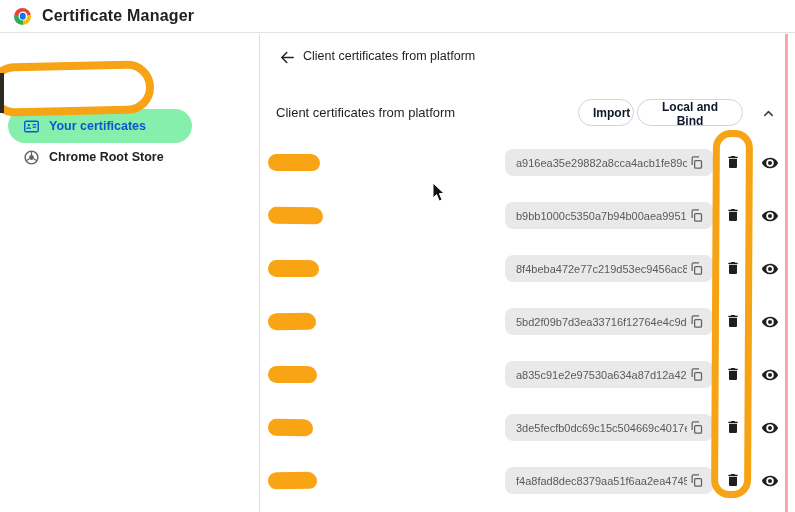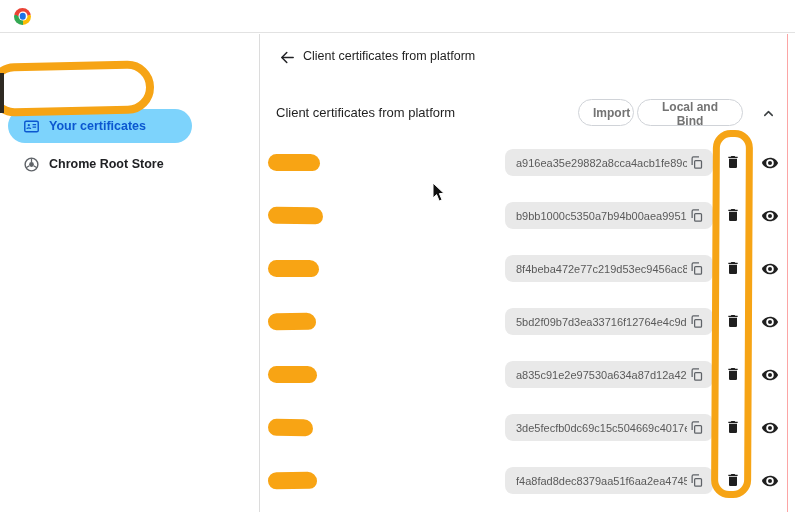--- a/index.html
+++ b/index.html
@@ -41,47 +41,47 @@
     border-right:1px solid #dcdcdc; background:#fff;
   }
   .side-item{
     position:absolute; left:0; display:flex; align-items:center; gap:9px;
     padding-left:22px; height:32px; width:100%;
     font-size:12.5px; font-weight:700; color:#202124; cursor:pointer;
     background:transparent; border:none; text-align:left;
   }
   .side-item .s-icon{ width:18px; height:18px; display:flex; align-items:center; justify-content:center; flex:0 0 auto;}
   .side-item.item-1{ top:37px; }
-  .side-item.item-3{ top:114px; }
+  .side-item.item-3{ top:107px; }
   .side-item.selected{
     top:75px; left:8px; width:184px; height:34px;
-    background:#7dd3fc; border-radius:17px; padding-left:14px;
+    background:#86efac; border-radius:17px; padding-left:14px;
     color:#0b57d0;
   }
 
   
   .main{
     position:absolute; left:261px; top:34px; width:527px; height:478px;
-    background:#fff; border-right:1px solid #fca5a5;
+    background:#fff; border-right:3px solid #fca5a5;
   }
   .subpage-bar{
     position:absolute; left:0; top:11px; height:24px; width:100%;
     display:flex; align-items:center;
   }
   .back-btn{
     position:absolute; left:14px; top:0; width:24px; height:24px;
     background:none; border:none; display:flex; align-items:center; justify-content:center; cursor:pointer;
   }
   .subpage-title{ position:absolute; left:42px; top:4px; font-size:12.5px; color:#1f1f1f; }
 
   .section-head{ position:absolute; left:0; top:65px; width:100%; height:27px; }
   .section-title{ position:absolute; left:15px; top:6px; font-size:13px; color:#1f1f1f; }
   .pill-btn{
     position:absolute; top:0; height:27px; border:1px solid #d0d3d8; border-radius:14px;
-    background:#fff; color:#737373; font-family:"Liberation Sans",sans-serif;
+    background:#fff; color:#0f172a; font-family:"Liberation Sans",sans-serif;
     font-size:12px; font-weight:700; cursor:pointer; padding:0 14px;
   }
   .btn-import{ left:317px; width:56px; }
   .btn-import-bind{ left:376px; width:106px; }
   .collapse-btn{
     position:absolute; left:495px; top:2px; width:24px; height:24px;
     background:none; border:none; display:flex; align-items:center; justify-content:center; cursor:pointer;
   }
 
   
@@ -128,20 +128,21 @@
     border:7px solid #f6a415; border-radius:18px;
     transform:rotate(.3deg);
   }
   .cursor{ position:absolute; left:432px; top:182px; width:15px; height:21px; z-index:30; pointer-events:none; }
 </style>
 </head>
 <body>
 
 <div class="app-header">
   <span class="chrome-logo"></span>
+  <span class="app-title">Certificate Manager</span>
 </div>
 
 <nav class="sidebar">
 
   <button class="side-item selected">
     <span class="s-icon">
       <svg width="17" height="17" viewBox="0 0 24 24" fill="none" stroke="#0b57d0" stroke-width="2">
         <rect x="2.5" y="4.5" width="19" height="15" rx="2"></rect>
         <circle cx="8.2" cy="10.2" r="1.6" fill="#0b57d0" stroke="none"></circle>
         <path d="M5.4 15.4c0-2 5.6-2 5.6 0" stroke-width="1.6"></path>

